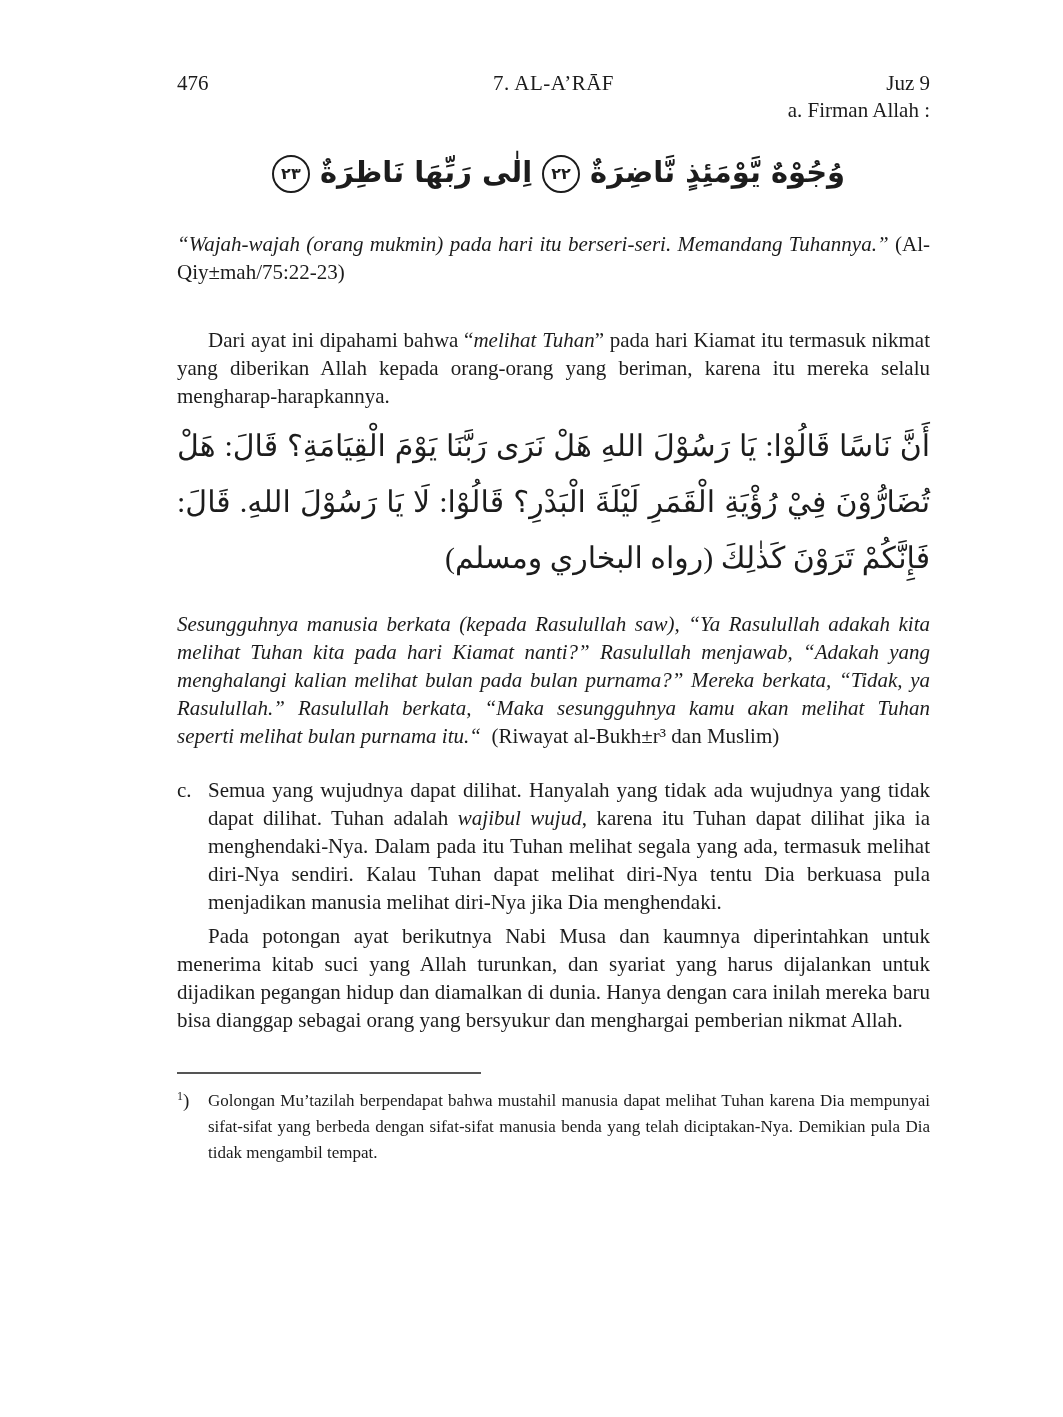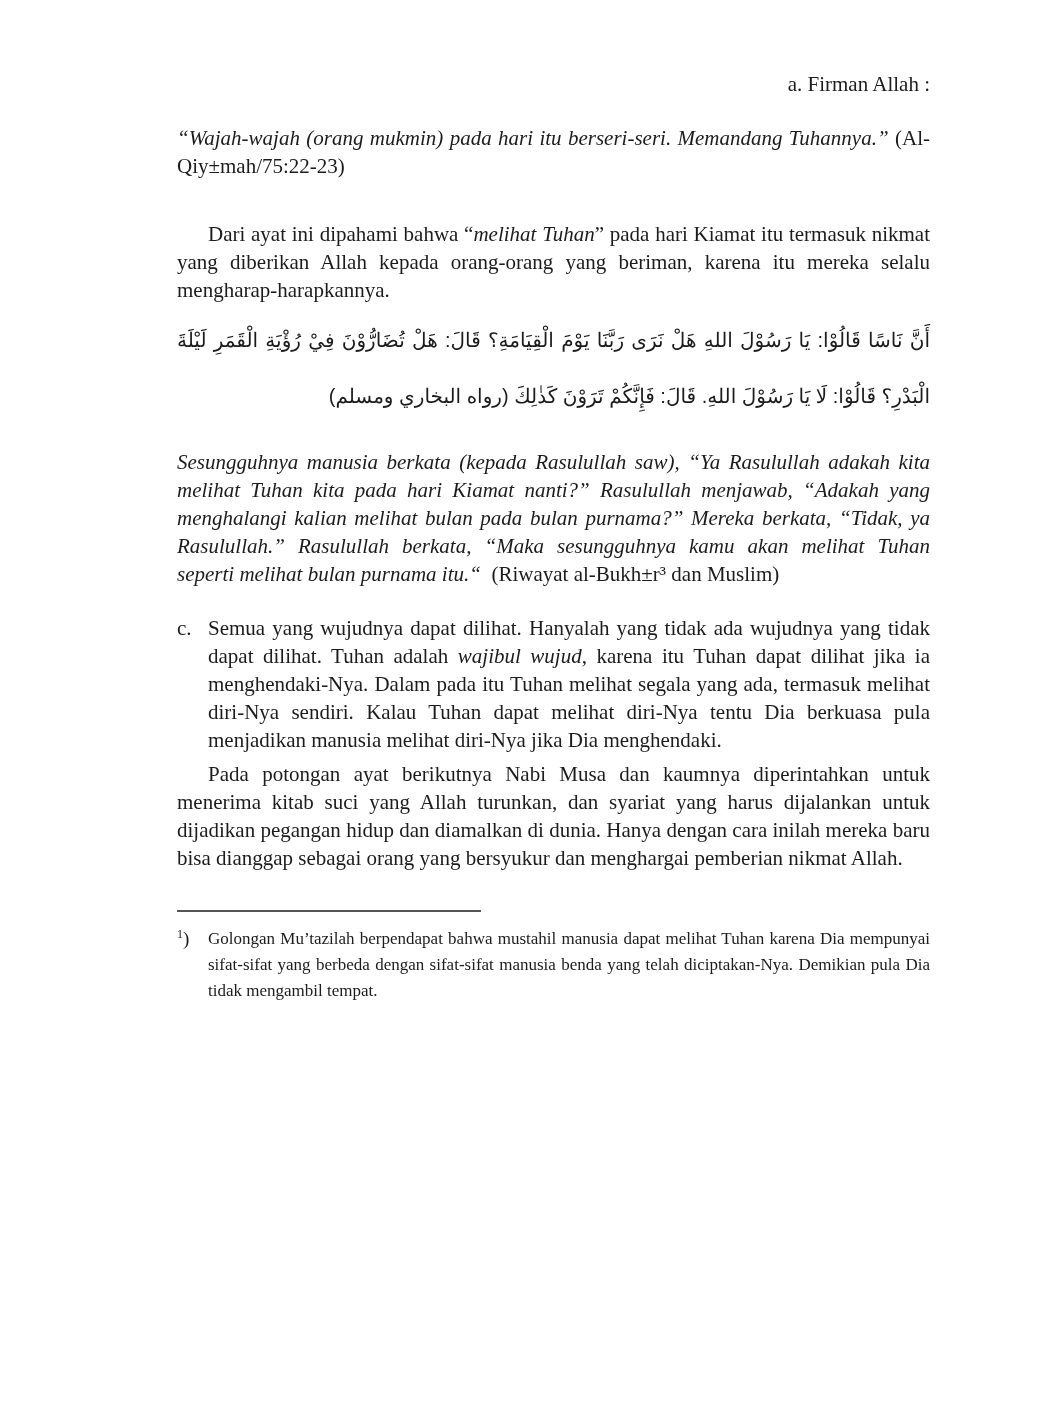--- a/index.html
+++ b/index.html
@@ -64,22 +64,22 @@
 
   .verse-trans { margin-top: 26px; }
   .para-dari   { margin-top: 40px; }
   .point-b     { margin-top: 32px; padding-left: 31px; }
 
   
   .hadith {
     margin-top: 8px;
     direction: rtl;
     text-align: justify;
-    font-family: Liberation Sans, sans-serif;
-    font-size: 20px;
+    font-family: Liberation Serif, serif;
+    font-size: 30px;
     line-height: 56px;
   }
 
   .hadith-trans { margin-top: 24px; }
   .point-c      { margin-top: 26px; }
   .para-pada    { margin-top: 6px; }
 
   em { font-style: italic; }
 
   
@@ -96,24 +96,32 @@
   }
   .fn-marker { width: 31px; flex: 0 0 31px; }
   .fn-marker sup { font-size: 12px; vertical-align: super; line-height: 0; }
   .fn-text { flex: 1; font-size: 17px; line-height: 26px; text-align: justify; }
 </style>
 </head>
 <body>
 
 <div class="page">
 
+  <div class="page-header">
+    <span class="left">476</span>
+    <span class="mid">7. AL-A’RĀF</span>
+    <span class="right">Juz 9</span>
+  </div>
 
 
   <p class="point-a">a. Firman Allah :</p>
 
+  <div class="quran" dir="rtl">
+    <span>وُجُوْهٌ يَّوْمَئِذٍ نَّاضِرَةٌ</span><span class="ayah-circle">٢٢</span><span>اِلٰى رَبِّهَا نَاظِرَةٌ</span><span class="ayah-circle">٢٣</span>
+  </div>
 
   <p class="just verse-trans"><em>“Wajah-wajah (orang mukmin) pada hari itu berseri-seri. Memandang Tuhannya.”</em> <span>(Al-Qiy±mah/75:22-23)</span></p>
 
   <p class="just indent para-dari"><span>Dari ayat ini dipahami bahwa “</span><em>melihat Tuhan</em><span>” pada hari Kiamat itu termasuk nikmat yang diberikan Allah kepada orang-orang yang beriman, karena itu mereka selalu mengharap-harapkannya.</span></p>
 
 
   <div class="hadith" dir="rtl">أَنَّ نَاسًا قَالُوْا: يَا رَسُوْلَ اللهِ هَلْ نَرَى رَبَّنَا يَوْمَ الْقِيَامَةِ؟ قَالَ: هَلْ تُضَارُّوْنَ فِيْ رُؤْيَةِ الْقَمَرِ لَيْلَةَ الْبَدْرِ؟ قَالُوْا: لَا يَا رَسُوْلَ اللهِ. قَالَ: فَإِنَّكُمْ تَرَوْنَ كَذٰلِكَ (رواه البخاري ومسلم)</div>
 
   <p class="just hadith-trans"><em>Sesungguhnya manusia berkata (kepada Rasulullah saw), “Ya Rasulullah adakah kita melihat Tuhan kita pada hari Kiamat nanti?” Rasulullah menjawab, “Adakah yang menghalangi kalian melihat bulan pada bulan purnama?” Mereka berkata, “Tidak, ya Rasulullah.” Rasulullah berkata, “Maka sesungguhnya kamu akan melihat Tuhan seperti melihat bulan purnama itu.“</em>&nbsp; <span>(Riwayat al-Bukh±r³ dan Muslim)</span></p>
 

